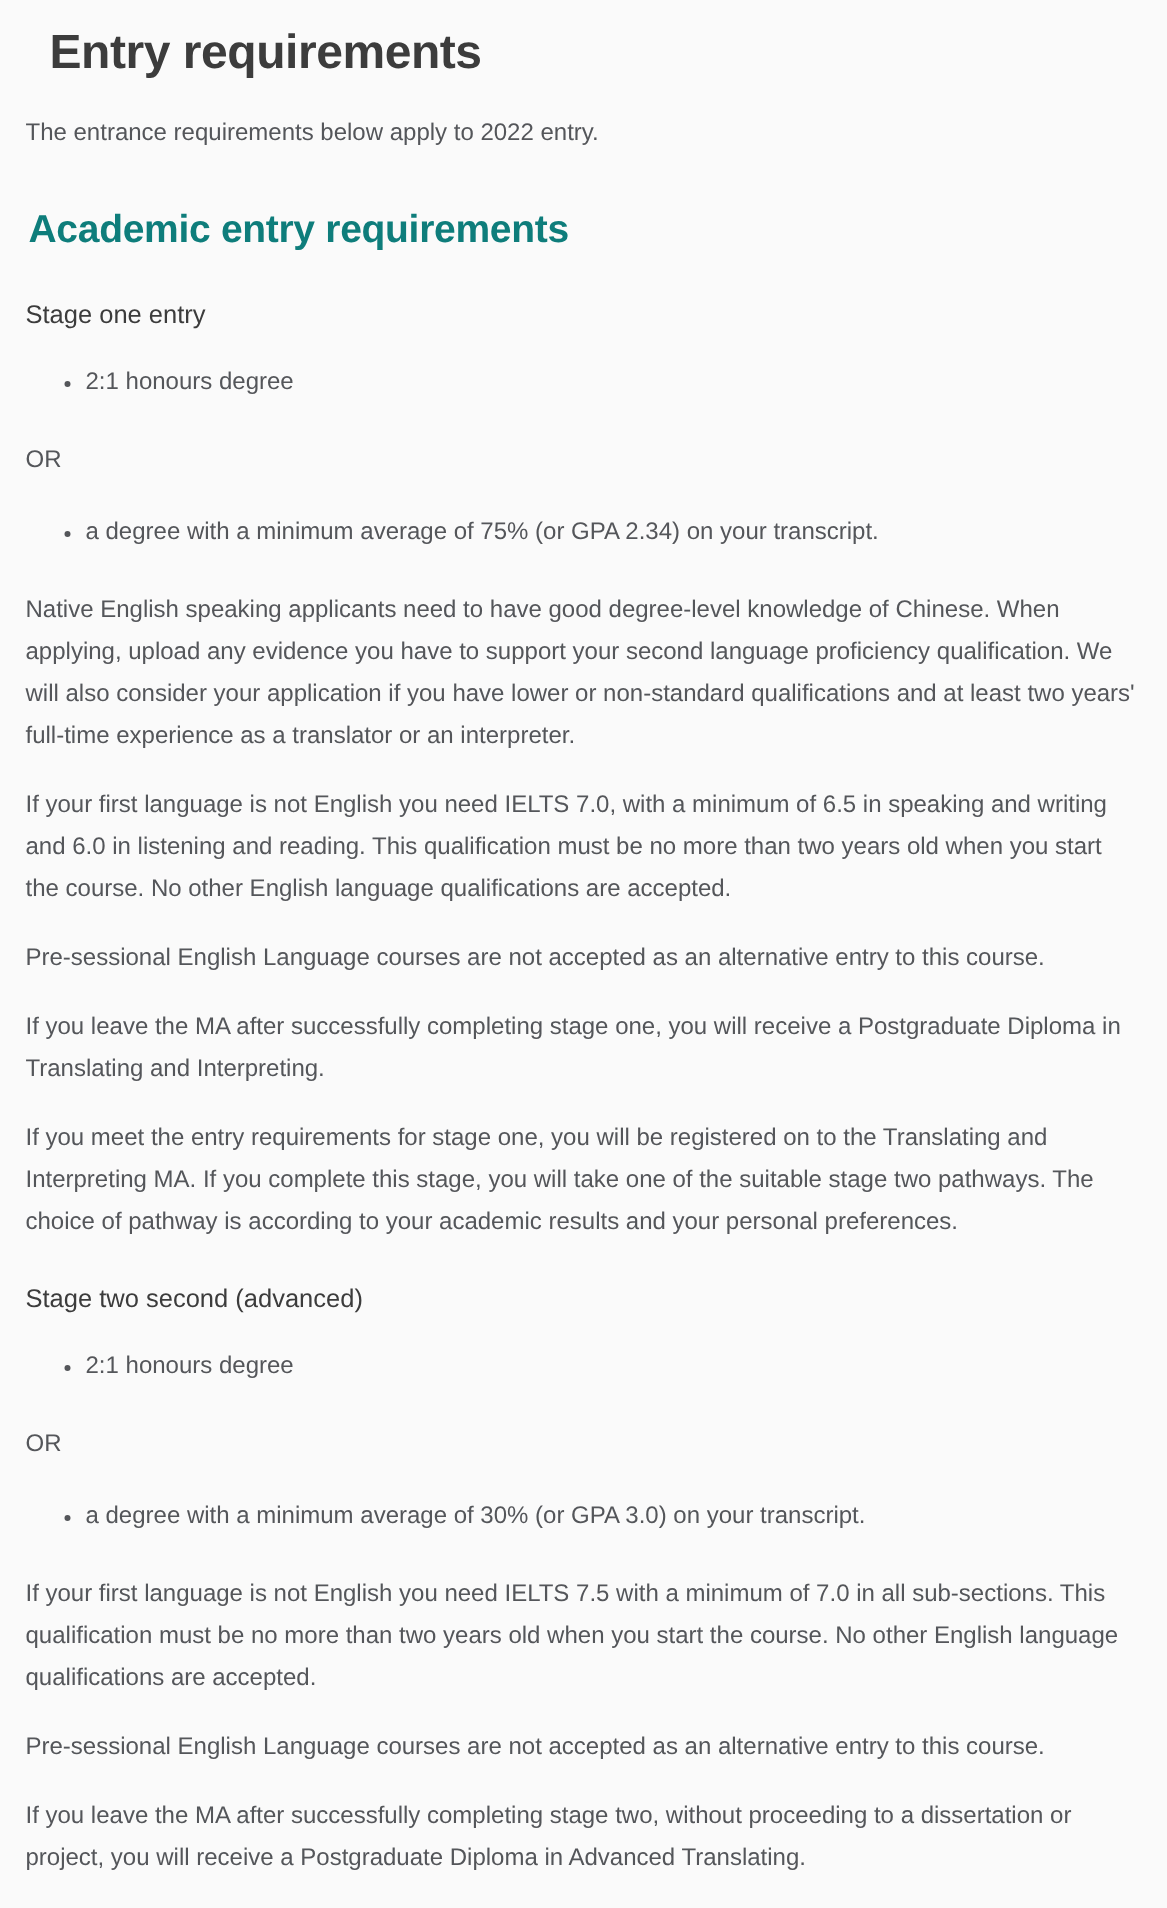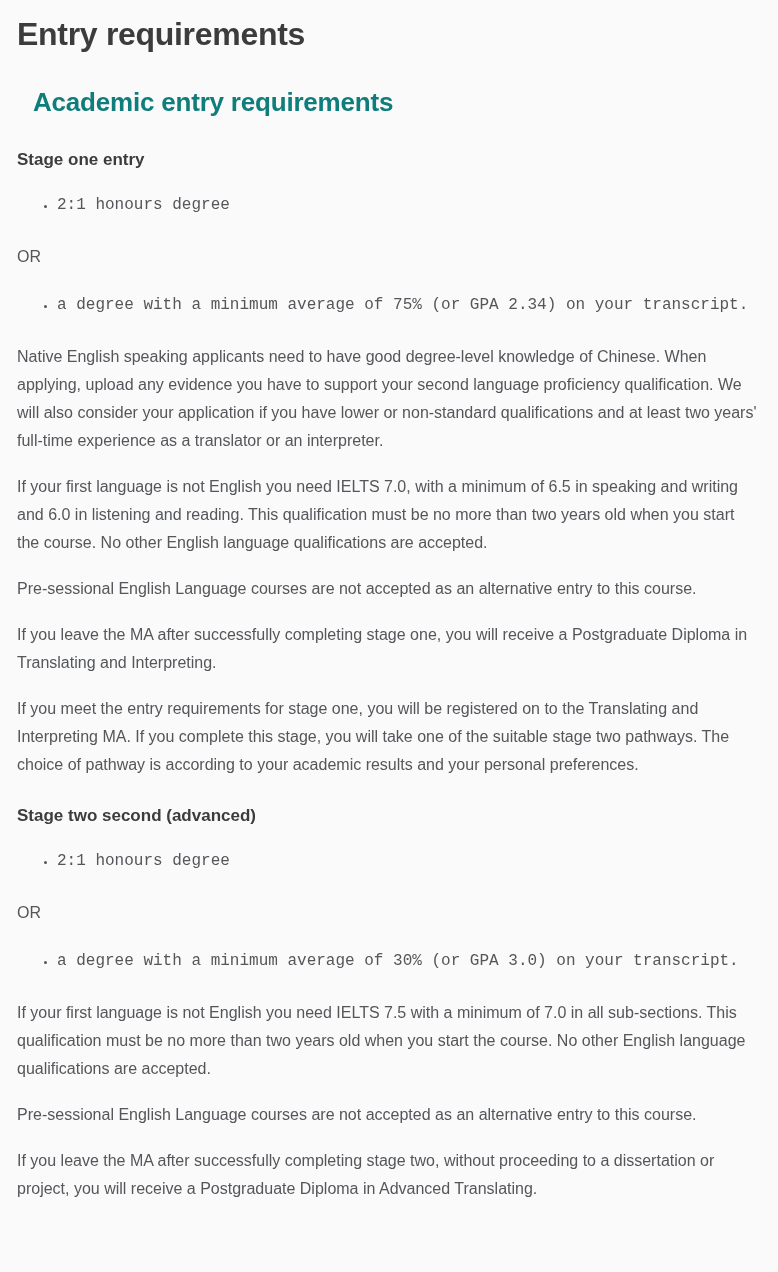--- a/index.html
+++ b/index.html
@@ -12,39 +12,39 @@
     margin: 0 auto;
   }
   .content {
     padding: 10px 17px 20px 17px;
   }
   h1.page-title {
     font-size: 32px;
     font-weight: bold;
     color: #3c3c3c;
     line-height: 1.2;
-    margin: 5px 0 22px 0;
+    margin: 5px 0 22px 16px;
     letter-spacing: -0.3px;
   }
   p.intro {
     font-size: 16px;
     line-height: 1.6;
     margin: 0 0 8px 0;
   }
   h2.section-heading {
     font-size: 26px;
     font-weight: bold;
     color: #0e7d7b;
     line-height: 1.2;
-    margin: 34px 0 30px 16px;
+    margin: 34px 0 30px 2px;
     letter-spacing: -0.2px;
   }
   h4.stage-heading {
     font-size: 17px;
-    font-weight: bold;
+    font-weight: normal;
     color: #3c3c3c;
     line-height: 1.3;
     margin: 26px 0 16px 0;
   }
   p.body-text {
     font-size: 16px;
     line-height: 1.75;
     margin: 18px 0;
   }
   p.or-text {
@@ -53,33 +53,33 @@
     margin: 14px 0;
   }
   ul.option-list {
     margin: 20px 0 24px 0;
     padding-left: 40px;
     list-style: disc;
   }
   ul.option-list li {
     font-size: 16px;
     line-height: 1.75;
-    font-family: Liberation Mono, monospace;
   }
   ul.option-list li::marker {
     font-size: 12px;
   }
 </style>
 </head>
 <body>
 
 <div class="content">
 
   <h1 class="page-title">Entry requirements</h1>
 
+  <p class="intro body-text">The entrance requirements below apply to 2022 entry.</p>
 
   <h2 class="section-heading">Academic entry requirements</h2>
 
   <h4 class="stage-heading">Stage one entry</h4>
 
   <ul class="option-list">
     <li>2:1 honours degree</li>
   </ul>
 
   <p class="or-text">OR</p>

